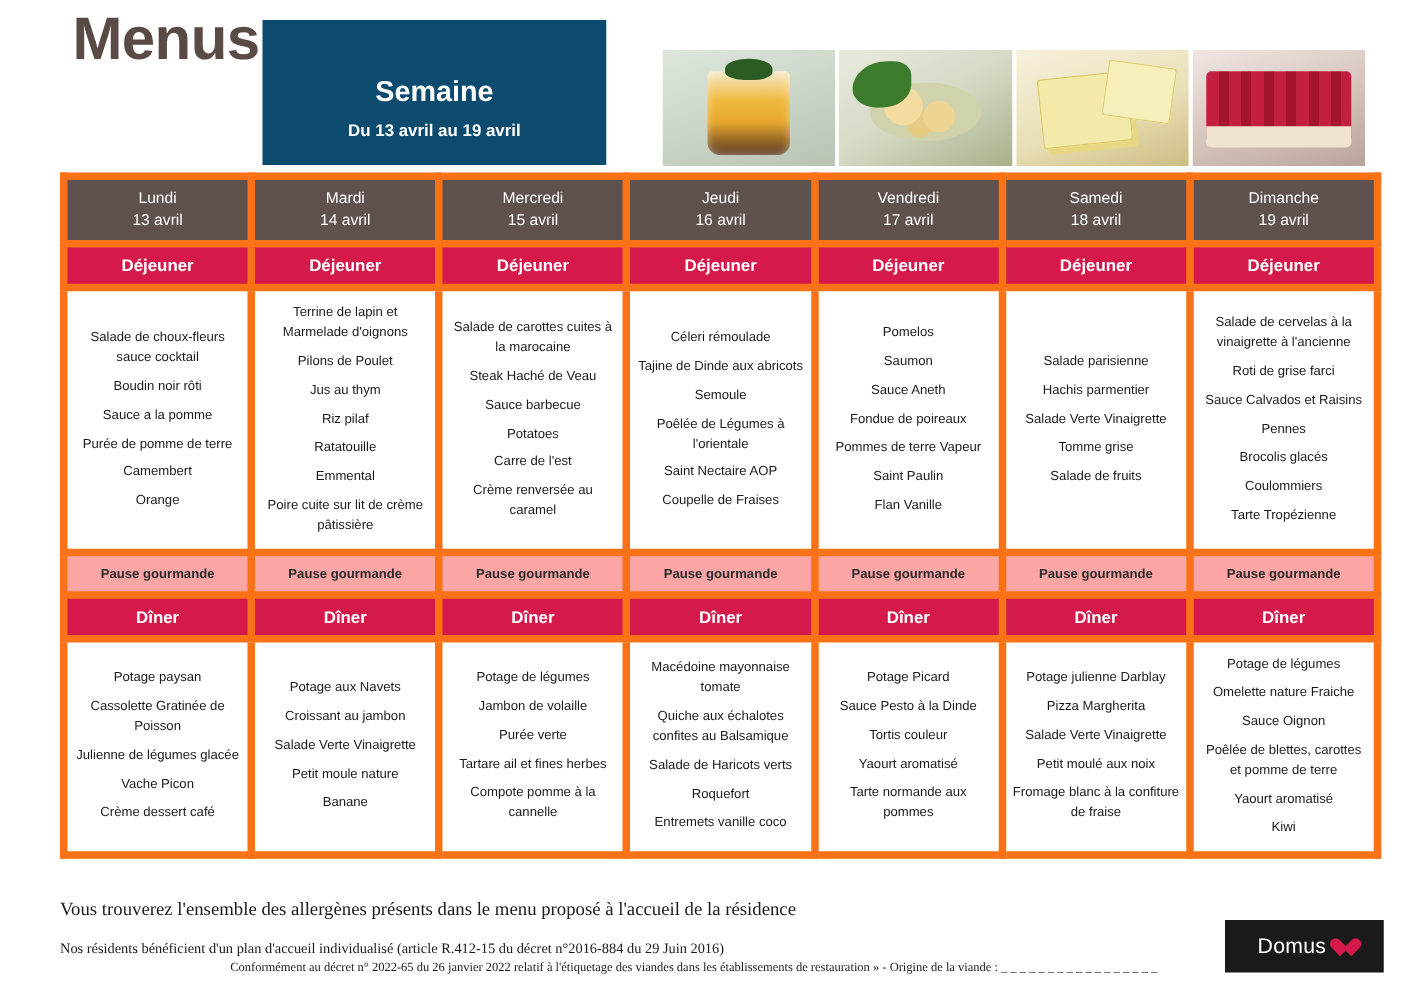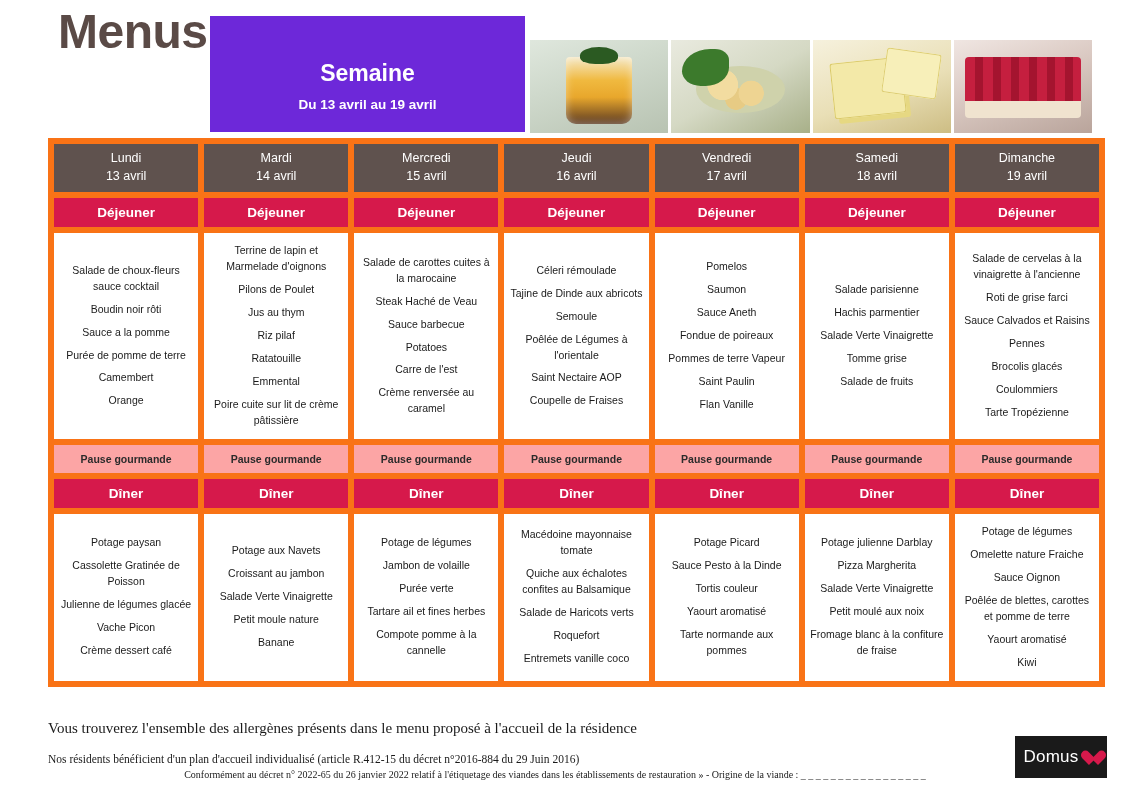--- a/index.html
+++ b/index.html
@@ -28,23 +28,23 @@
     font-size: 48px;
     font-weight: bold;
     color: #5a4a46;
     letter-spacing: -0.5px;
     z-index: 3;
   }
   .week-box {
     position: absolute;
     left: 210px;
     top: 16px;
-    width: 315px;
+    width: 275px;
     height: 116px;
-    background: #6d28d9;
+    background: #0c4a6e;
     color: #ffffff;
     z-index: 2;
   }
   .week-box .wk-title {
     text-align: center;
     font-size: 23px;
     font-weight: bold;
     margin-top: 44px;
   }
   .week-box .wk-sub {
@@ -193,21 +193,21 @@
     color: #1a1a1a;
   }
   .footer .f1 { font-size: 15px; margin-bottom: 16px; }
   .footer .f2 { font-size: 11.5px; margin-bottom: 4px; }
   .footer .f3 { font-size: 10px; margin-left: 14px; text-align: center; }
 
   .logo {
     position: absolute;
     right: 16px;
     bottom: 16px;
-    width: 92px;
+    width: 127px;
     height: 42px;
     background: #1a1a1a;
     color: #ffffff;
     display: flex;
     align-items: center;
     justify-content: center;
     gap: 3px;
   }
   .logo .lg-text {
     font-family: "Liberation Sans", sans-serif;

